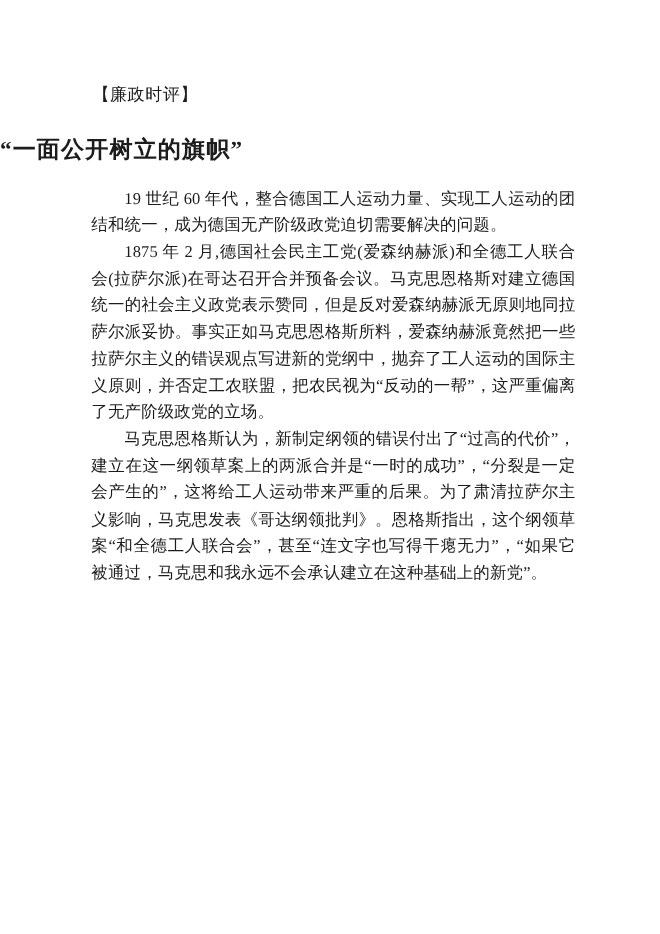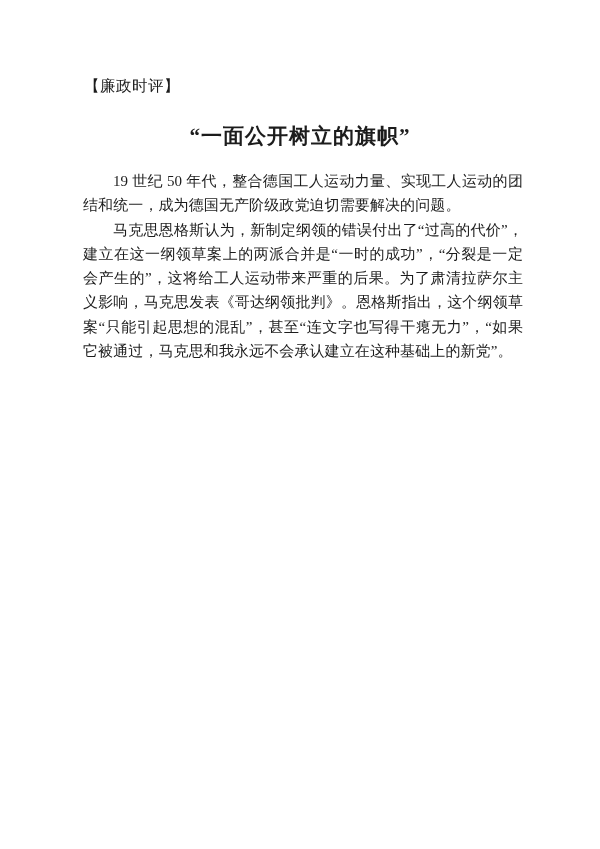--- a/index.html
+++ b/index.html
@@ -22,21 +22,20 @@
     left: 84px;
     font-size: 15.5px;
     letter-spacing: 0.5px;
     white-space: nowrap;
   }
   .article-title {
     position: absolute;
     top: 122px;
     left: 0;
     width: 600px;
-    text-align: center;
     font-size: 21px;
     font-weight: bold;
     letter-spacing: 1px;
   }
   .article-body {
     position: absolute;
     top: 169px;
     left: 83px;
     width: 440px;
     font-size: 15px;
@@ -62,19 +61,20 @@
 </head>
 <body>
 
 <div class="page">
 
   <div class="section-tag">【廉政时评】</div>
 
   <div class="article-title">“一面公开树立的旗帜”</div>
 
   <div class="article-body">
-    <p>19 世纪 50 年代，整合德国工人运动力量、实现工人运动的团结和统一，成为德国无产阶级政党迫切需要解决的问题。</p>
-    <p>马克思恩格斯认为，新制定纲领的错误付出了“过高的代价”，建立在这一纲领草案上的两派合并是“一时的成功”，“分裂是一定会产生的”，这将给工人运动带来严重的后果。为了肃清拉萨尔主义影响，马克思发表《哥达纲领批判》。恩格斯指出，这个纲领草案“只能引起思想的混乱”，甚至“连文字也写得干瘪无力”，“如果它被通过，马克思和我永远不会承认建立在这种基础上的新党”。</p>
+    <p>19 世纪 60 年代，整合德国工人运动力量、实现工人运动的团结和统一，成为德国无产阶级政党迫切需要解决的问题。</p>
+    <p>1875 年 2 月,德国社会民主工党(爱森纳赫派)和全德工人联合会(拉萨尔派)在哥达召开合并预备会议。马克思恩格斯对建立德国统一的社会主义政党表示赞同，但是反对爱森纳赫派无原则地同拉萨尔派妥协。事实正如马克思恩格斯所料，爱森纳赫派竟然把一些拉萨尔主义的错误观点写进新的党纲中，抛弃了工人运动的国际主义原则，并否定工农联盟，把农民视为“反动的一帮”，这严重偏离了无产阶级政党的立场。</p>
+    <p>马克思恩格斯认为，新制定纲领的错误付出了“过高的代价”，建立在这一纲领草案上的两派合并是“一时的成功”，“分裂是一定会产生的”，这将给工人运动带来严重的后果。为了肃清拉萨尔主义影响，马克思发表《哥达纲领批判》。恩格斯指出，这个纲领草案“和全德工人联合会”，甚至“连文字也写得干瘪无力”，“如果它被通过，马克思和我永远不会承认建立在这种基础上的新党”。</p>
   </div>
 
   <div class="page-number">- 2 -</div>
 
 </div>
 
 </body></html>

